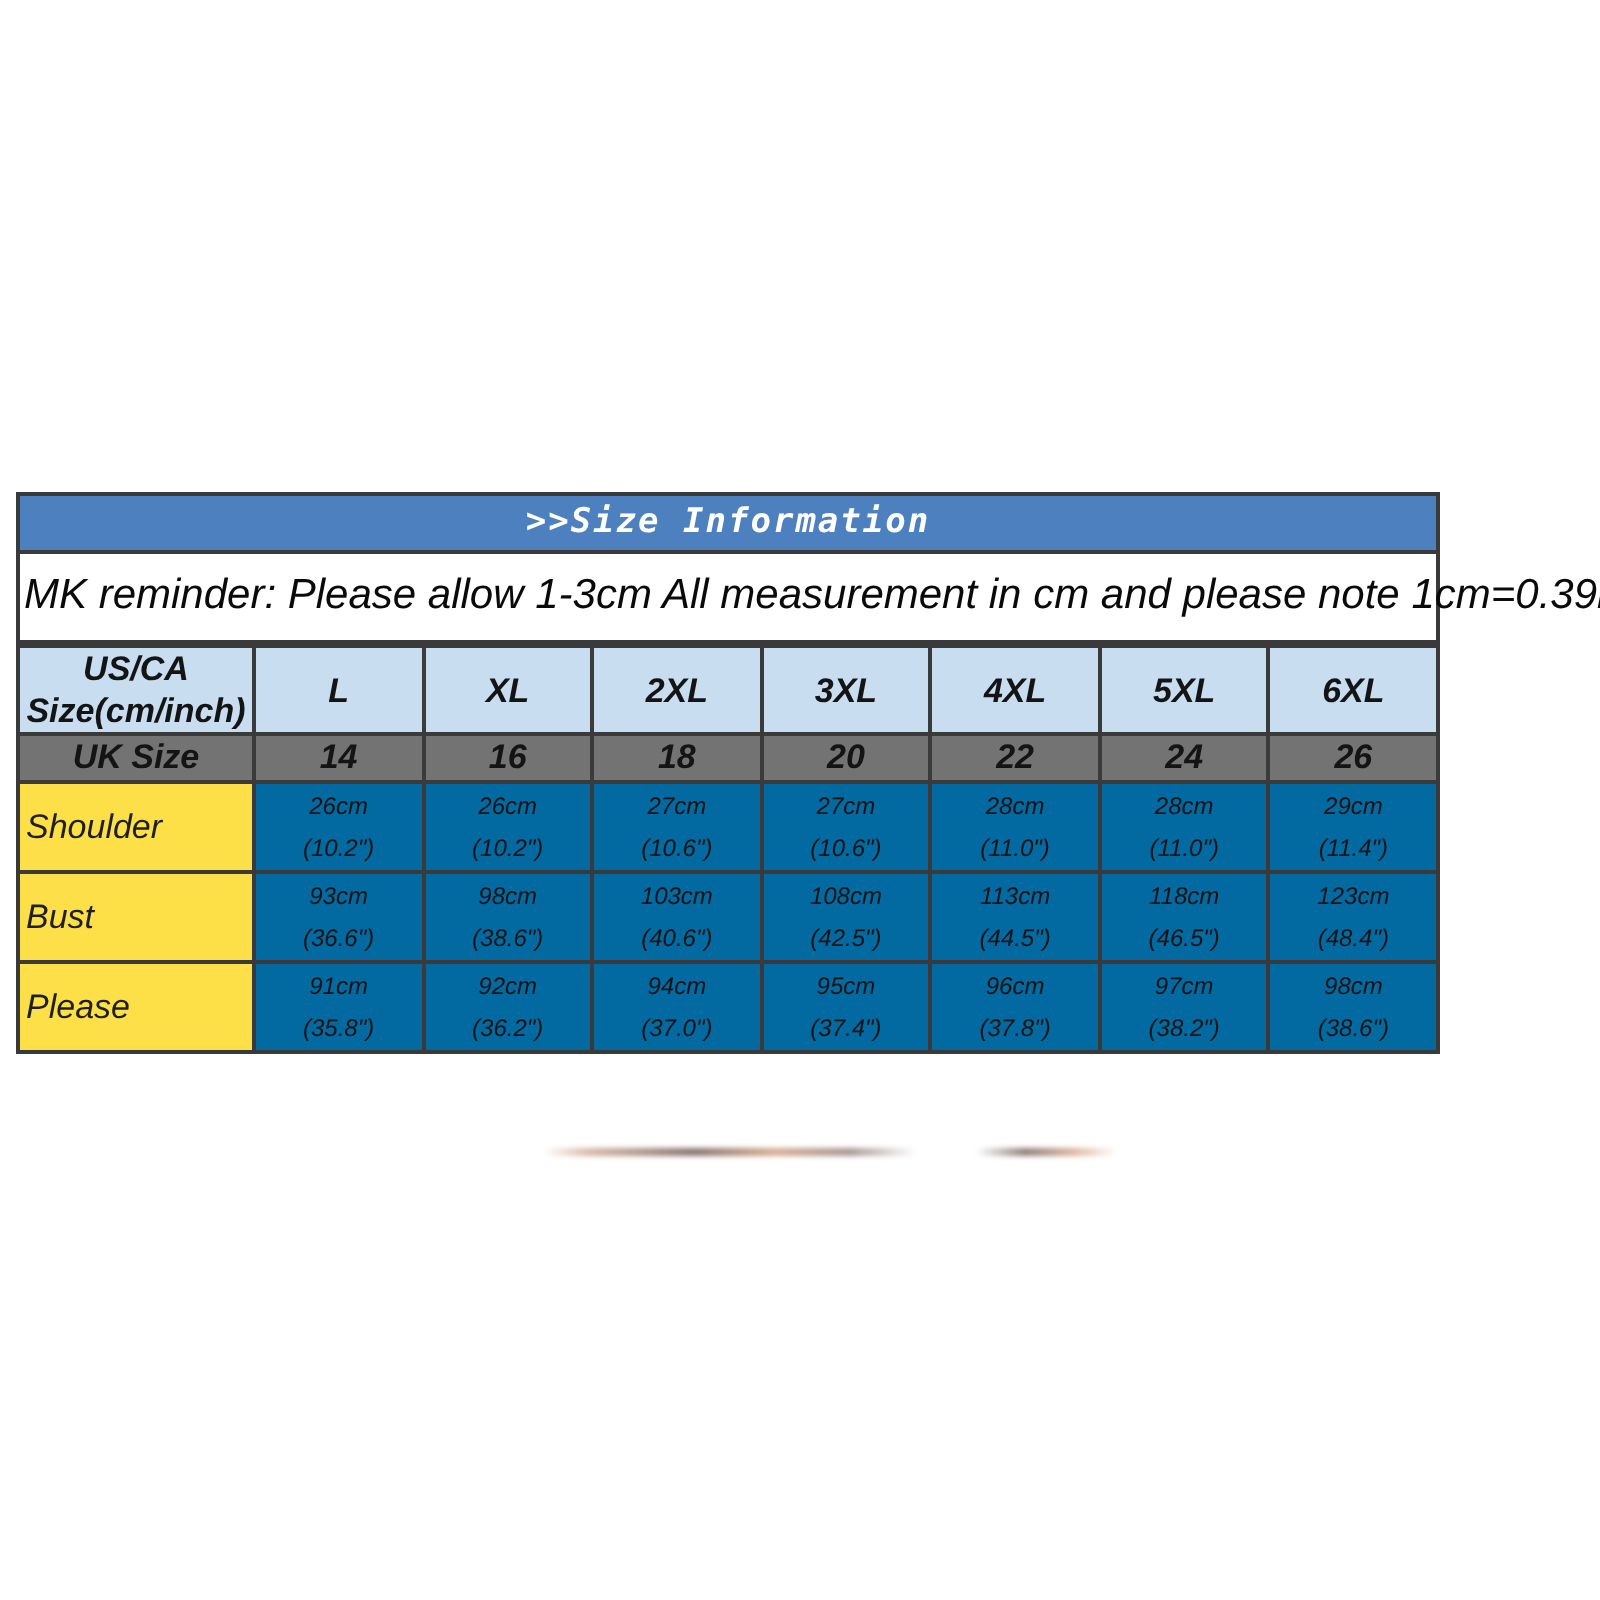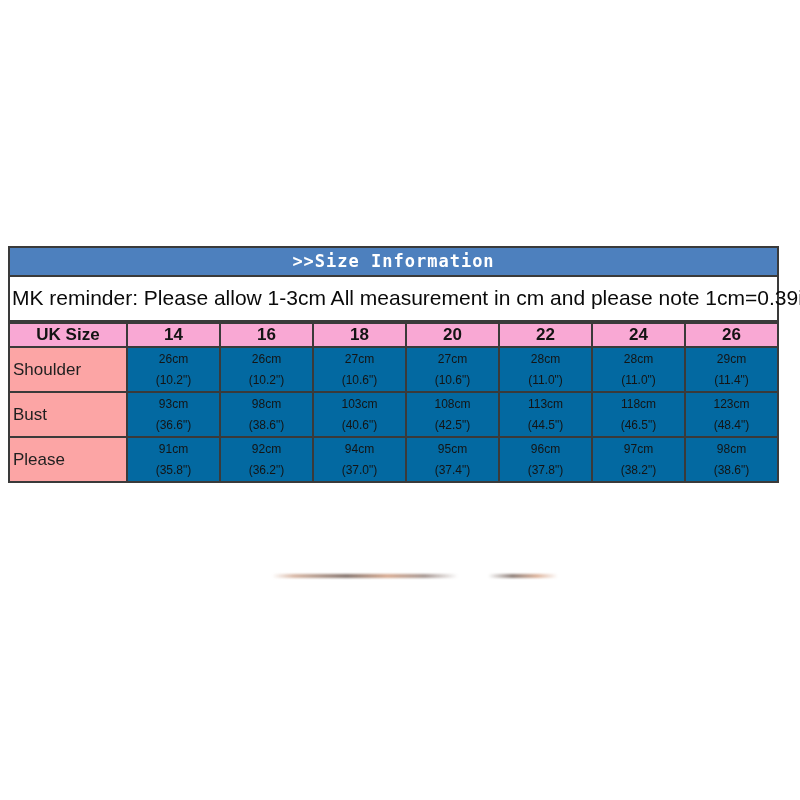--- a/index.html
+++ b/index.html
@@ -7,21 +7,22 @@
   body {
     background: #ffffff;
     font-family: "Liberation Sans", sans-serif;
     position: relative;
     overflow: hidden;
   }
   .chart-wrap {
     position: absolute;
     left: 8px;
     top: 246px;
-    width: 771px;
+    width: 712px;
+    font-style: italic;
   }
   .title-bar {
     background: #4d80be;
     border: 2px solid #3a3a3a;
     color: #ffffff;
     text-align: center;
     font-family: "DejaVu Sans Mono", monospace;
     font-size: 17px;
     font-weight: bold;
     letter-spacing: 1px;
@@ -48,33 +49,33 @@
     color: #141414;
   }
   tr.hdr-row td {
     background: #c9ddf1;
     font-weight: bold;
     font-size: 17px;
     height: 44px;
     line-height: 21px;
   }
   tr.uk-row td, tr.au-row td {
-    background: #f9a8d4;
+    background: #737373;
     font-weight: bold;
     font-size: 17px;
     height: 24px;
   }
   tr.meas-row td {
     background: #0369a1;
     font-size: 12px;
     height: 45px;
     line-height: 21px;
   }
   tr.meas-row td.label-cell {
-    background: #fca5a5;
+    background: #fde047;
     text-align: left;
     padding-left: 3px;
     font-size: 17px;
     color: #1f1f1f;
   }
   .smudge {
     position: absolute;
     height: 4px;
     top: 574px;
     border-radius: 2px;
@@ -111,20 +112,33 @@
       <col>
         <col>
         <col>
         <col>
         <col>
         <col>
         <col>
     </colgroup>
 
     <tbody>
+        <tr class="hdr-row">
+      <td>
+        <div>US/CA</div>
+        <div>Size(cm/inch)</div>
+      </td>
+      <td>L</td>
+      <td>XL</td>
+      <td>2XL</td>
+      <td>3XL</td>
+      <td>4XL</td>
+      <td>5XL</td>
+      <td>6XL</td>
+    </tr>
 
     <tr class="uk-row">
       <td>UK Size</td>
       <td>14</td>
       <td>16</td>
       <td>18</td>
       <td>20</td>
       <td>22</td>
       <td>24</td>
       <td>26</td>

